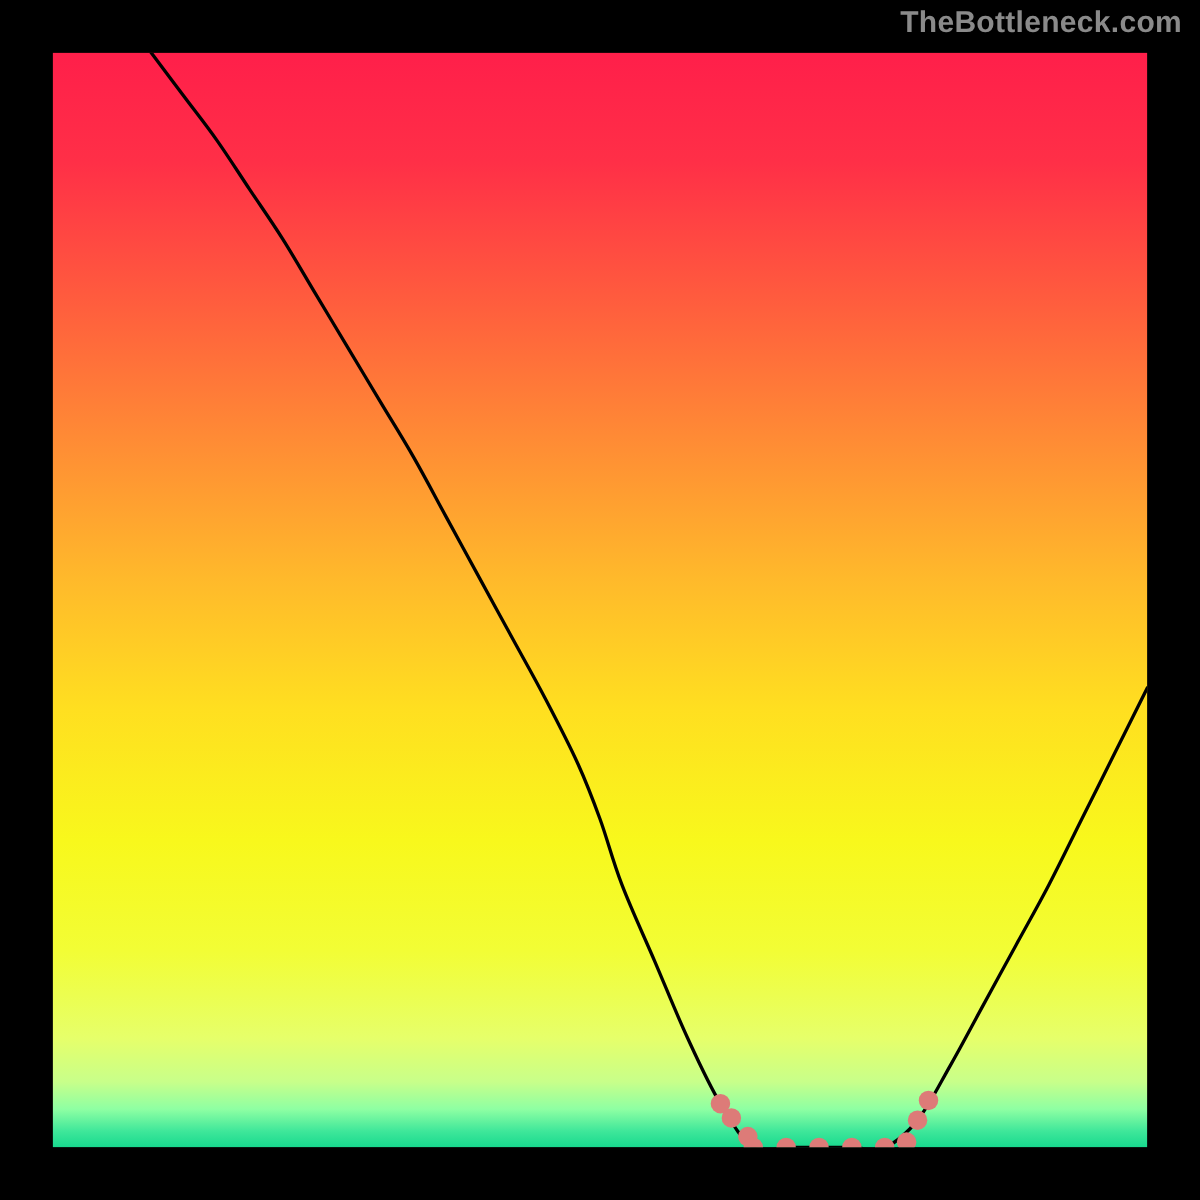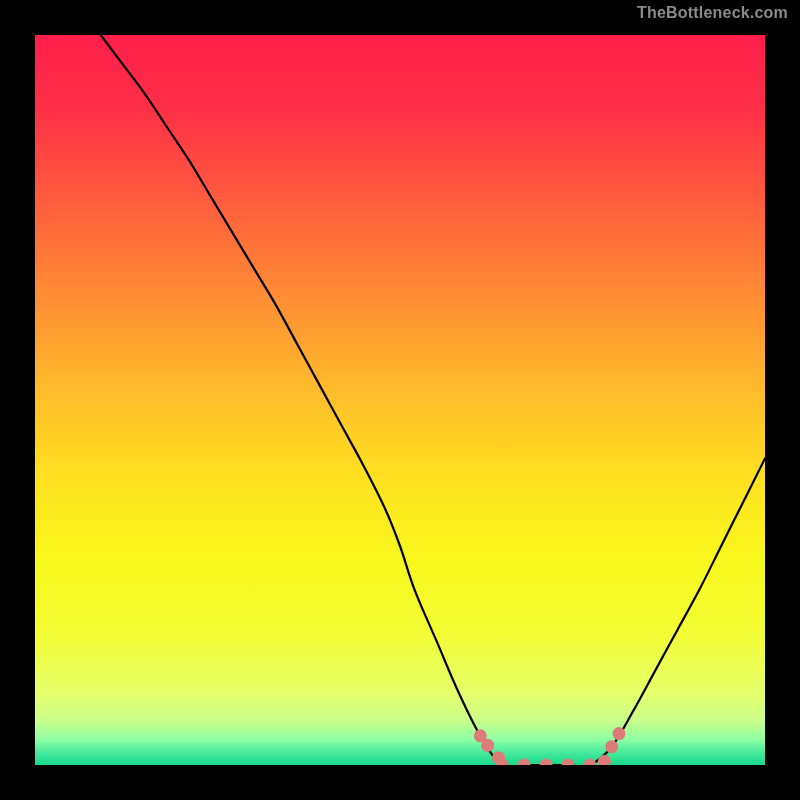--- a/index.html
+++ b/index.html
@@ -21,21 +21,21 @@
     top: 35px;
     width: 730px;
     height: 730px;
     overflow: hidden;
   }
   .watermark {
     position: absolute;
     top: 4px;
     right: 12px;
     font-family: Arial, Helvetica, sans-serif;
-    font-size: 16px;
+    font-size: 20px;
     font-weight: 600;
     color: #8a8a8a;
     letter-spacing: 0.2px;
     user-select: none;
   }
   svg { display: block; }
 </style>
 </head>
 <body>
 

